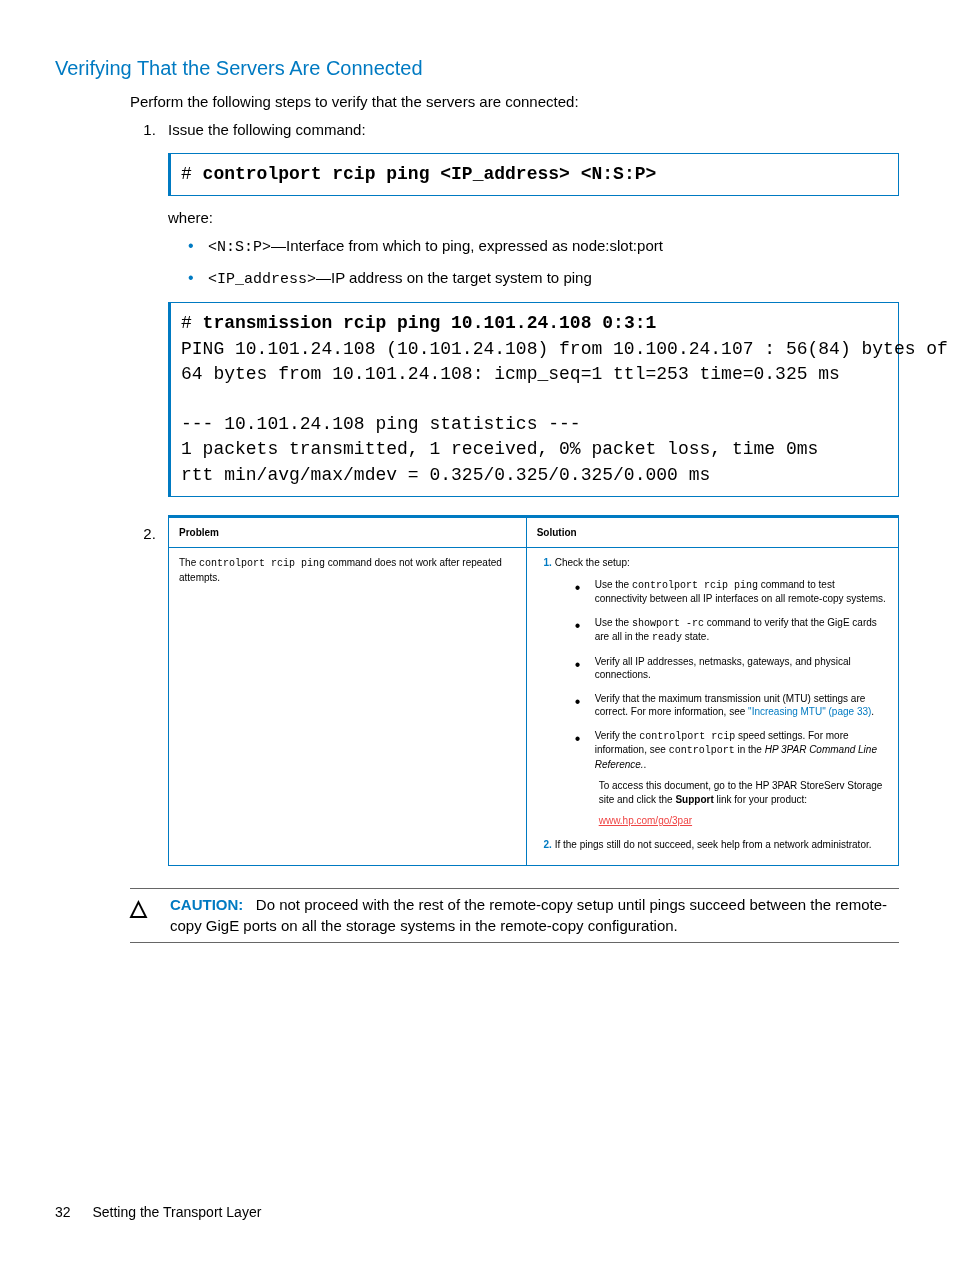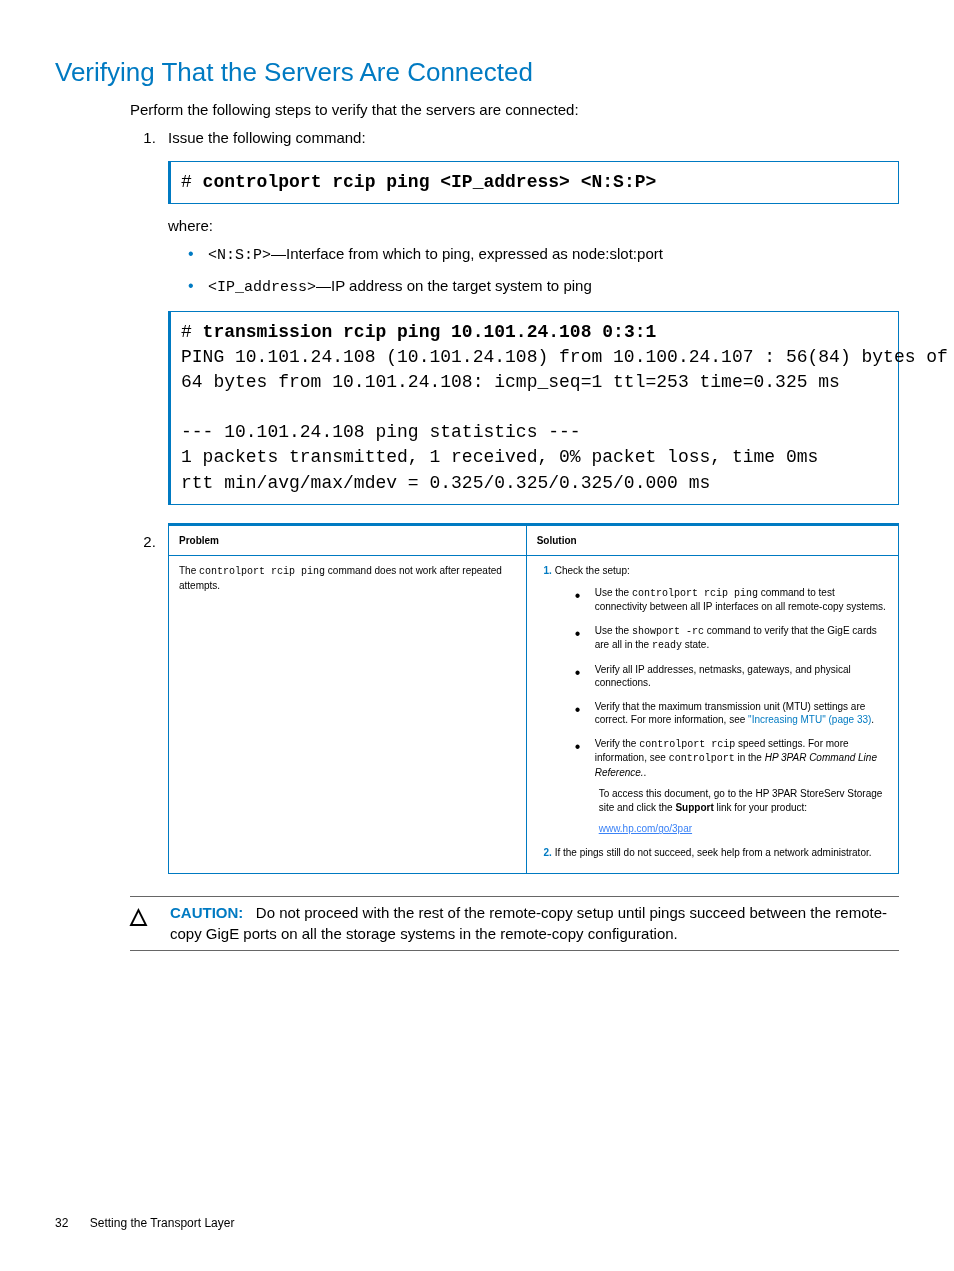--- a/index.html
+++ b/index.html
@@ -7,21 +7,21 @@
     font-size: 15px;
     color: #000;
     margin: 0;
     padding: 55px 55px 40px 55px;
     width: 954px;
     box-sizing: border-box;
     line-height: 1.35;
   }
   h2.section-title {
     font-weight: 300;
-    font-size: 26px;
+    font-size: 20px;
     color: #007ac2;
     margin: 0 0 10px 0;
   }
   .intro { margin-left: 75px; }
   ol.main-list {
     margin: 8px 0 0 75px;
     padding-left: 30px;
   }
   ol.main-list > li { padding-left: 8px; margin-bottom: 10px; }
   .codebox {
@@ -79,21 +79,21 @@
   table.troubleshoot th {
     font-weight: bold;
     border-top: 3px solid #007ac2;
   }
   ol.sol-list {
     margin: 0;
     padding-left: 18px;
   }
   ol.sol-list > li { margin-bottom: 6px; }
   ol.sol-list > li::marker { color: #007ac2; font-weight: bold; }
-  .link { color: #3b82f6; text-decoration: underline; }
+  .link { color: #ef4444; text-decoration: underline; }
   .xref { color: #007ac2; }
   .italic { font-style: italic; }
   .caution-block {
     margin: 22px 0 0 75px;
     border-top: 1px solid #666;
     border-bottom: 1px solid #666;
     padding: 6px 0 6px 0;
     display: flex;
   }
   .caution-icon {
@@ -102,22 +102,22 @@
     font-size: 22px;
     font-weight: bold;
     line-height: 1;
     padding-top: 2px;
   }
   .caution-text { flex: 1; }
   .caution-label { color: #007ac2; font-weight: bold; }
   .footer {
     position: absolute;
     left: 55px;
-    bottom: 40px;
-    font-size: 12px;
+    bottom: 49px;
+    font-size: 14px;
   }
   .footer .pagenum { margin-right: 18px; }
   .sub-ind { margin-left: 0; margin-top:6px;}
   .sol-para { margin: 8px 4px; }
 </style>
 </head>
 <body>
 
 <h2 class="section-title">Verifying That the Servers Are Connected</h2>
 

